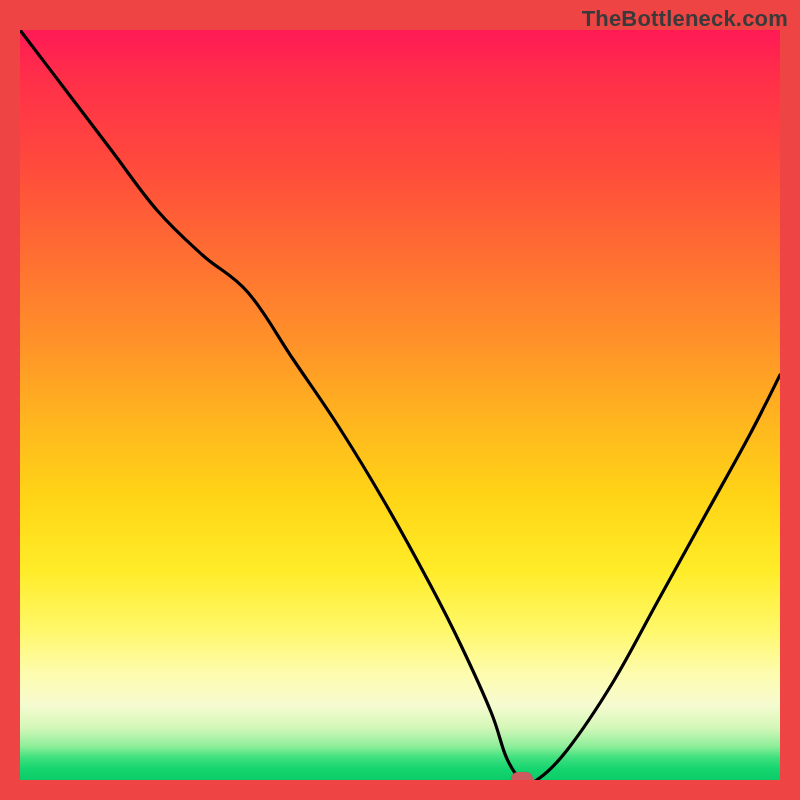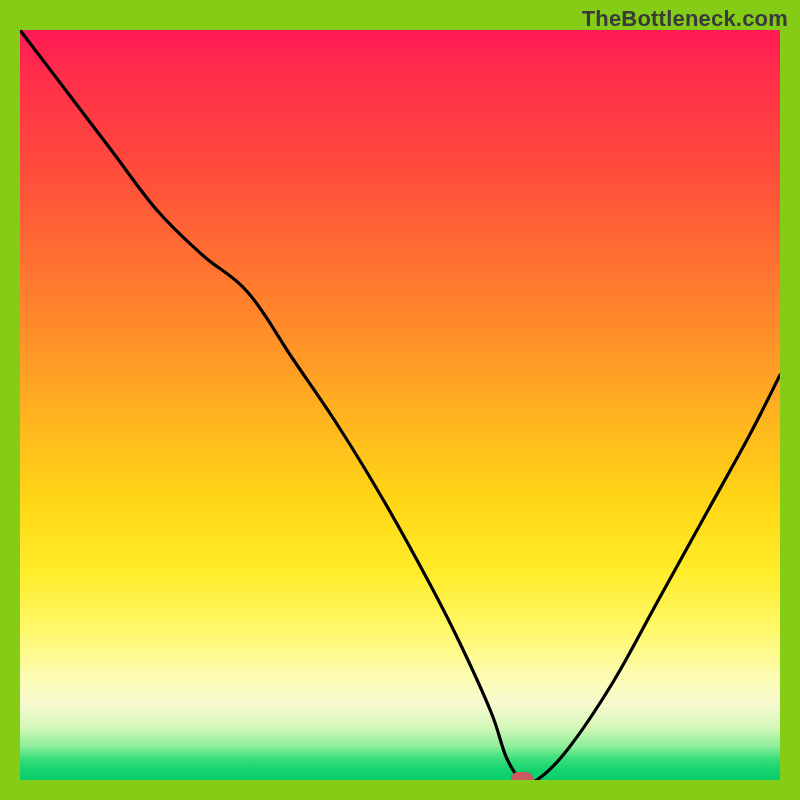--- a/index.html
+++ b/index.html
@@ -8,21 +8,21 @@
     width: 800px;
     height: 800px;
     background: #000;
     overflow: hidden;
     font-family: Arial, Helvetica, sans-serif;
   }
   .frame {
     position: relative;
     width: 800px;
     height: 800px;
-    background: #84cc16;
+    background: #ef4444;
   }
   .watermark {
     position: absolute;
     top: 6px;
     right: 12px;
     color: #3a3a3a;
     font-size: 22px;
     font-weight: 600;
     letter-spacing: 0.2px;
     user-select: none;

